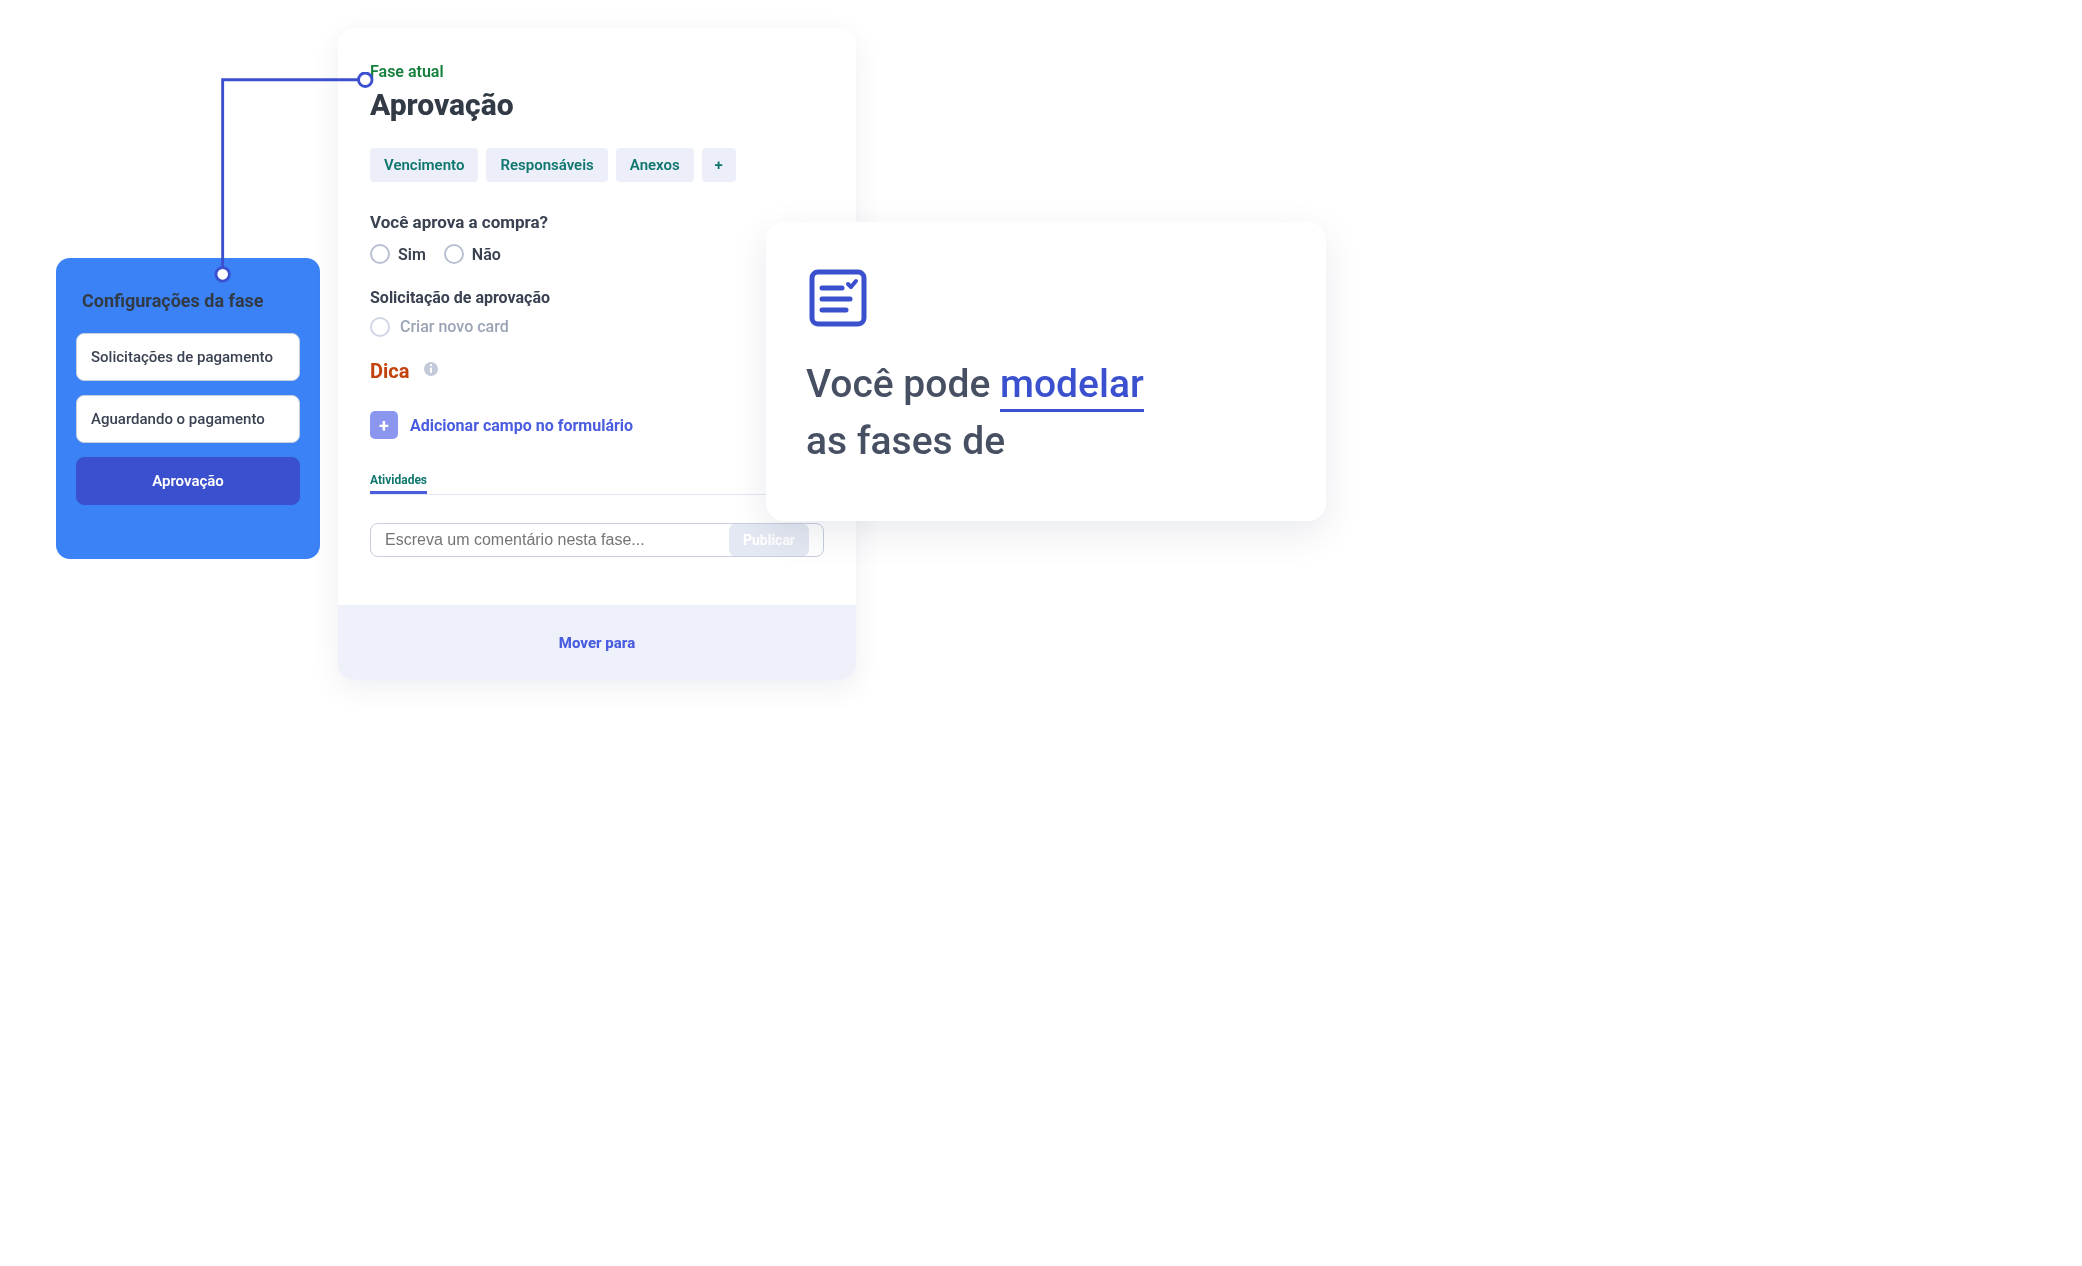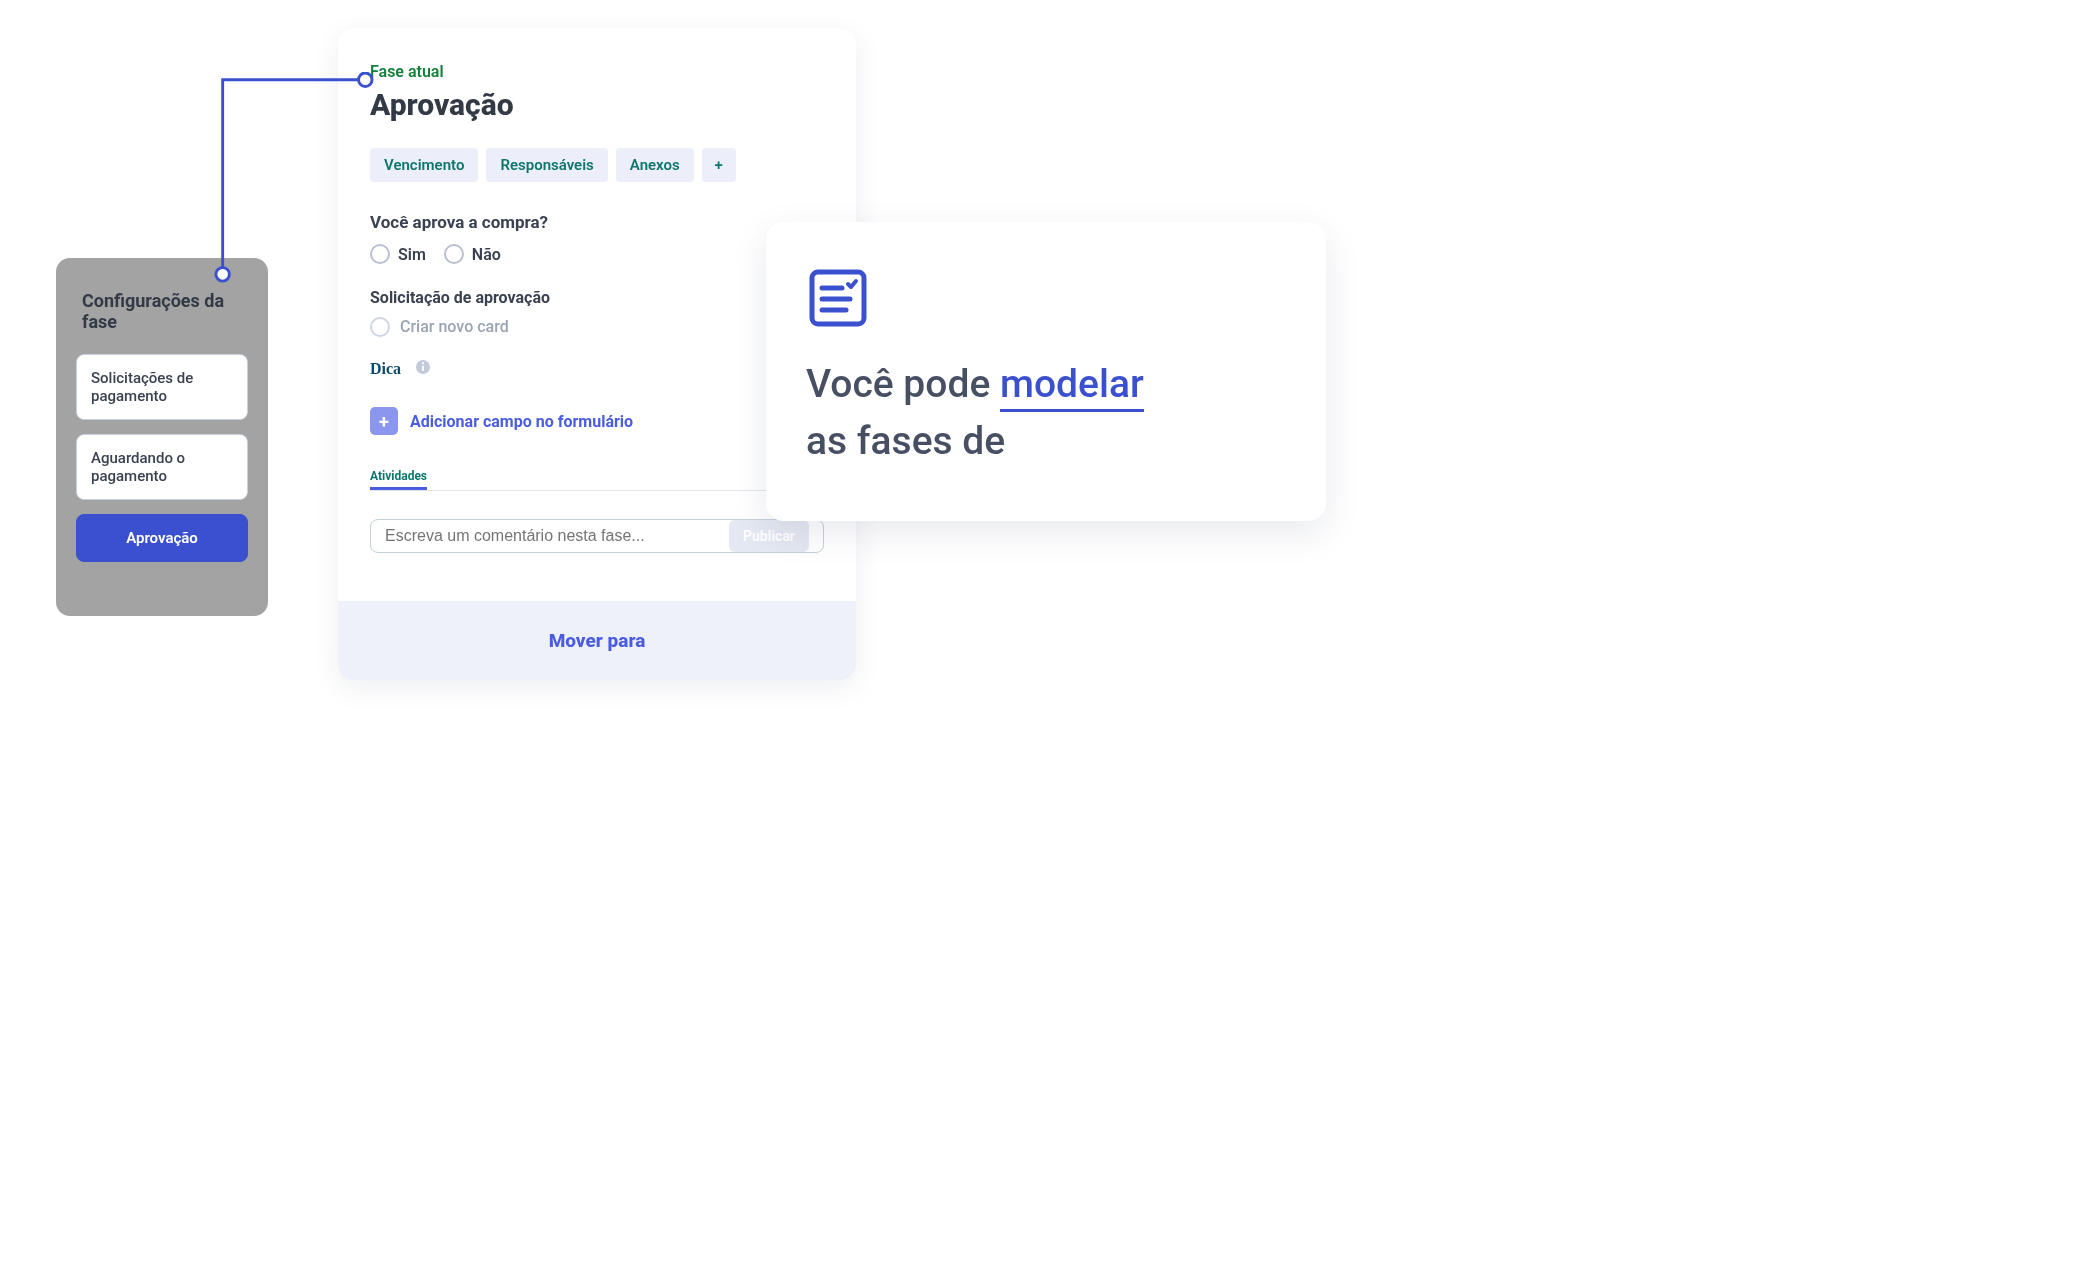--- a/index.html
+++ b/index.html
@@ -26,22 +26,22 @@
       height: 212px;
       pointer-events: none;
       z-index: 5;
     }
 
     
     .sidebar {
       position: absolute;
       top: 258px;
       left: 56px;
-      width: 212px;
-      background: #a3a3a3;
+      width: 264px;
+      background: #3b82f6;
       border-radius: 14px;
       padding: 32px 20px 40px 20px;
     }
     .sidebar-title {
       font-size: 18px;
       font-weight: 700;
       color: #323a46;
       margin-bottom: 22px;
       padding-left: 6px;
     }
@@ -159,24 +159,23 @@
       color: #9aa3b5;
       font-weight: 500;
     }
     .hint-row {
       display: flex;
       align-items: center;
       gap: 14px;
       margin-bottom: 28px;
     }
     .hint-label {
-      font-size: 16px;
-      font-weight: 700;
-      color: #0c4a6e;
-      font-family: Liberation Serif, serif;
+      font-size: 20px;
+      font-weight: 700;
+      color: #c2410c;
     }
     .hint-icon {
       color: #b8c0d1;
       font-size: 16px;
     }
     .add-field-btn {
       display: inline-flex;
       align-items: center;
       gap: 12px;
       margin-bottom: 30px;
@@ -239,21 +238,21 @@
       cursor: pointer;
     }
     .move-footer {
       background: #eef1f9;
       padding: 28px;
       text-align: center;
       border-radius: 0 0 16px 16px;
     }
     .move-text {
       color: #4a5ce0;
-      font-size: 19px;
+      font-size: 15px;
       font-weight: 800;
     }
 
     
     .info-card {
       position: absolute;
       top: 222px;
       left: 766px;
       width: 560px;
       background: #ffffff;

